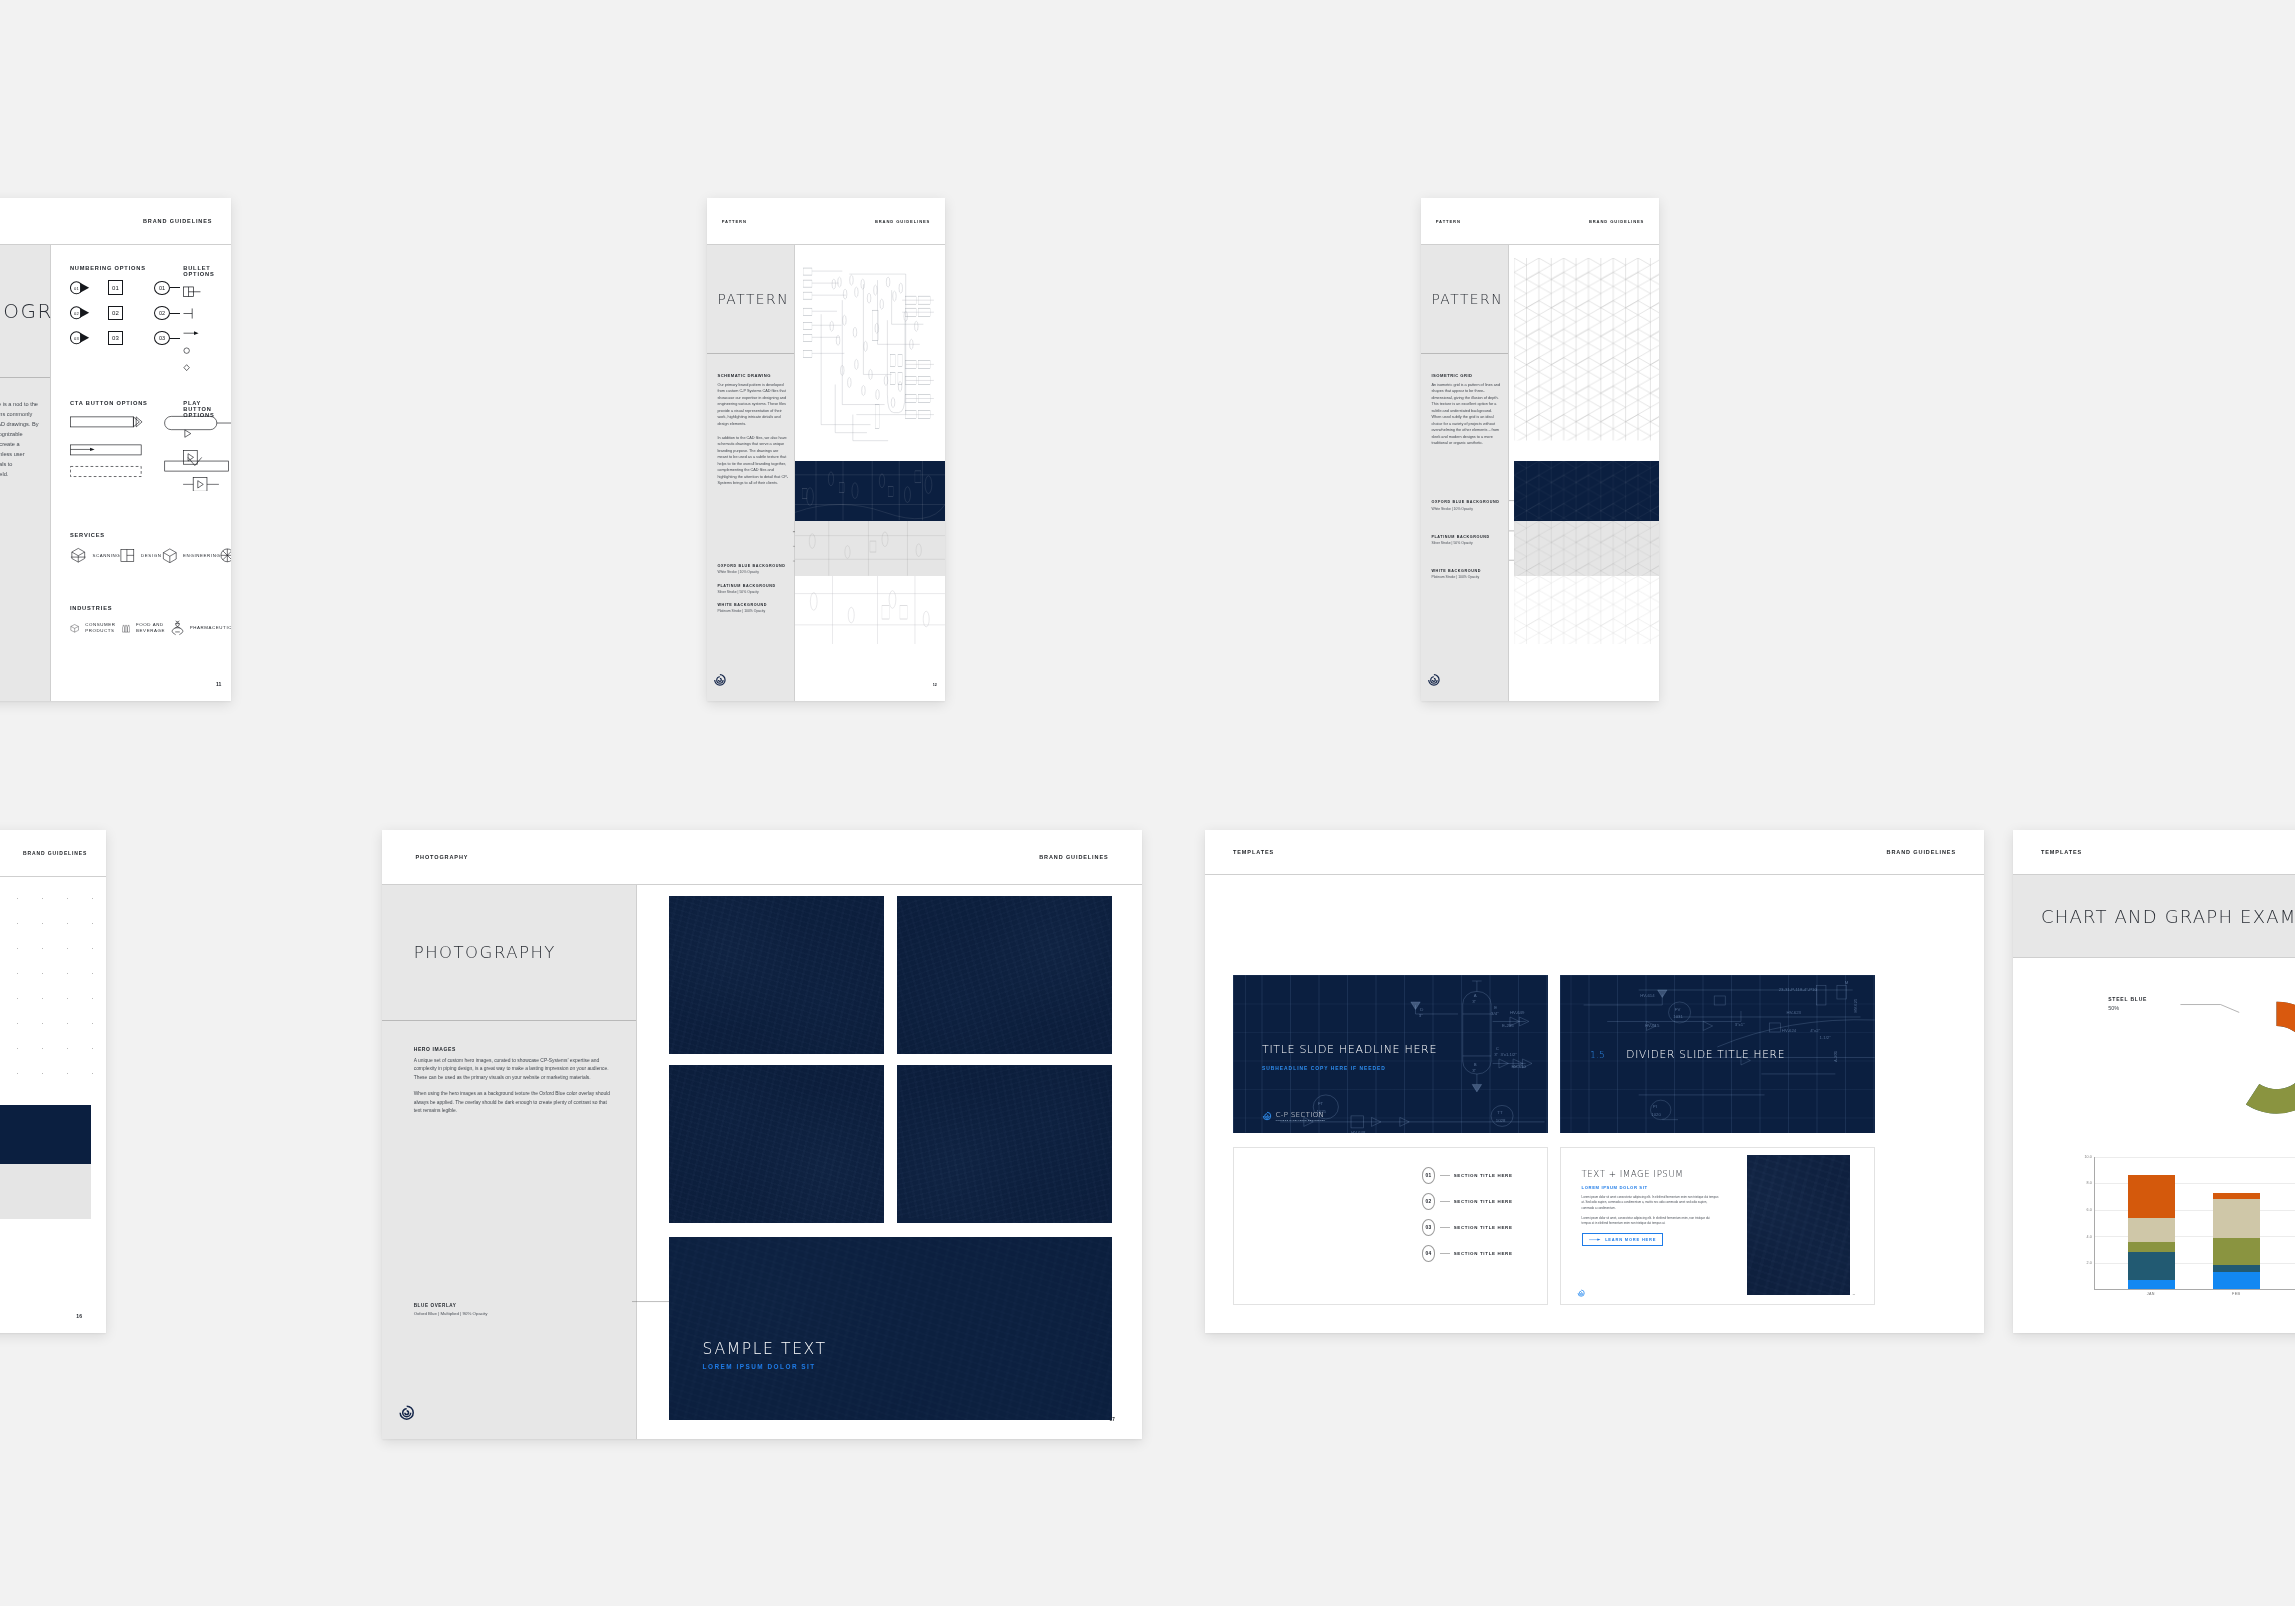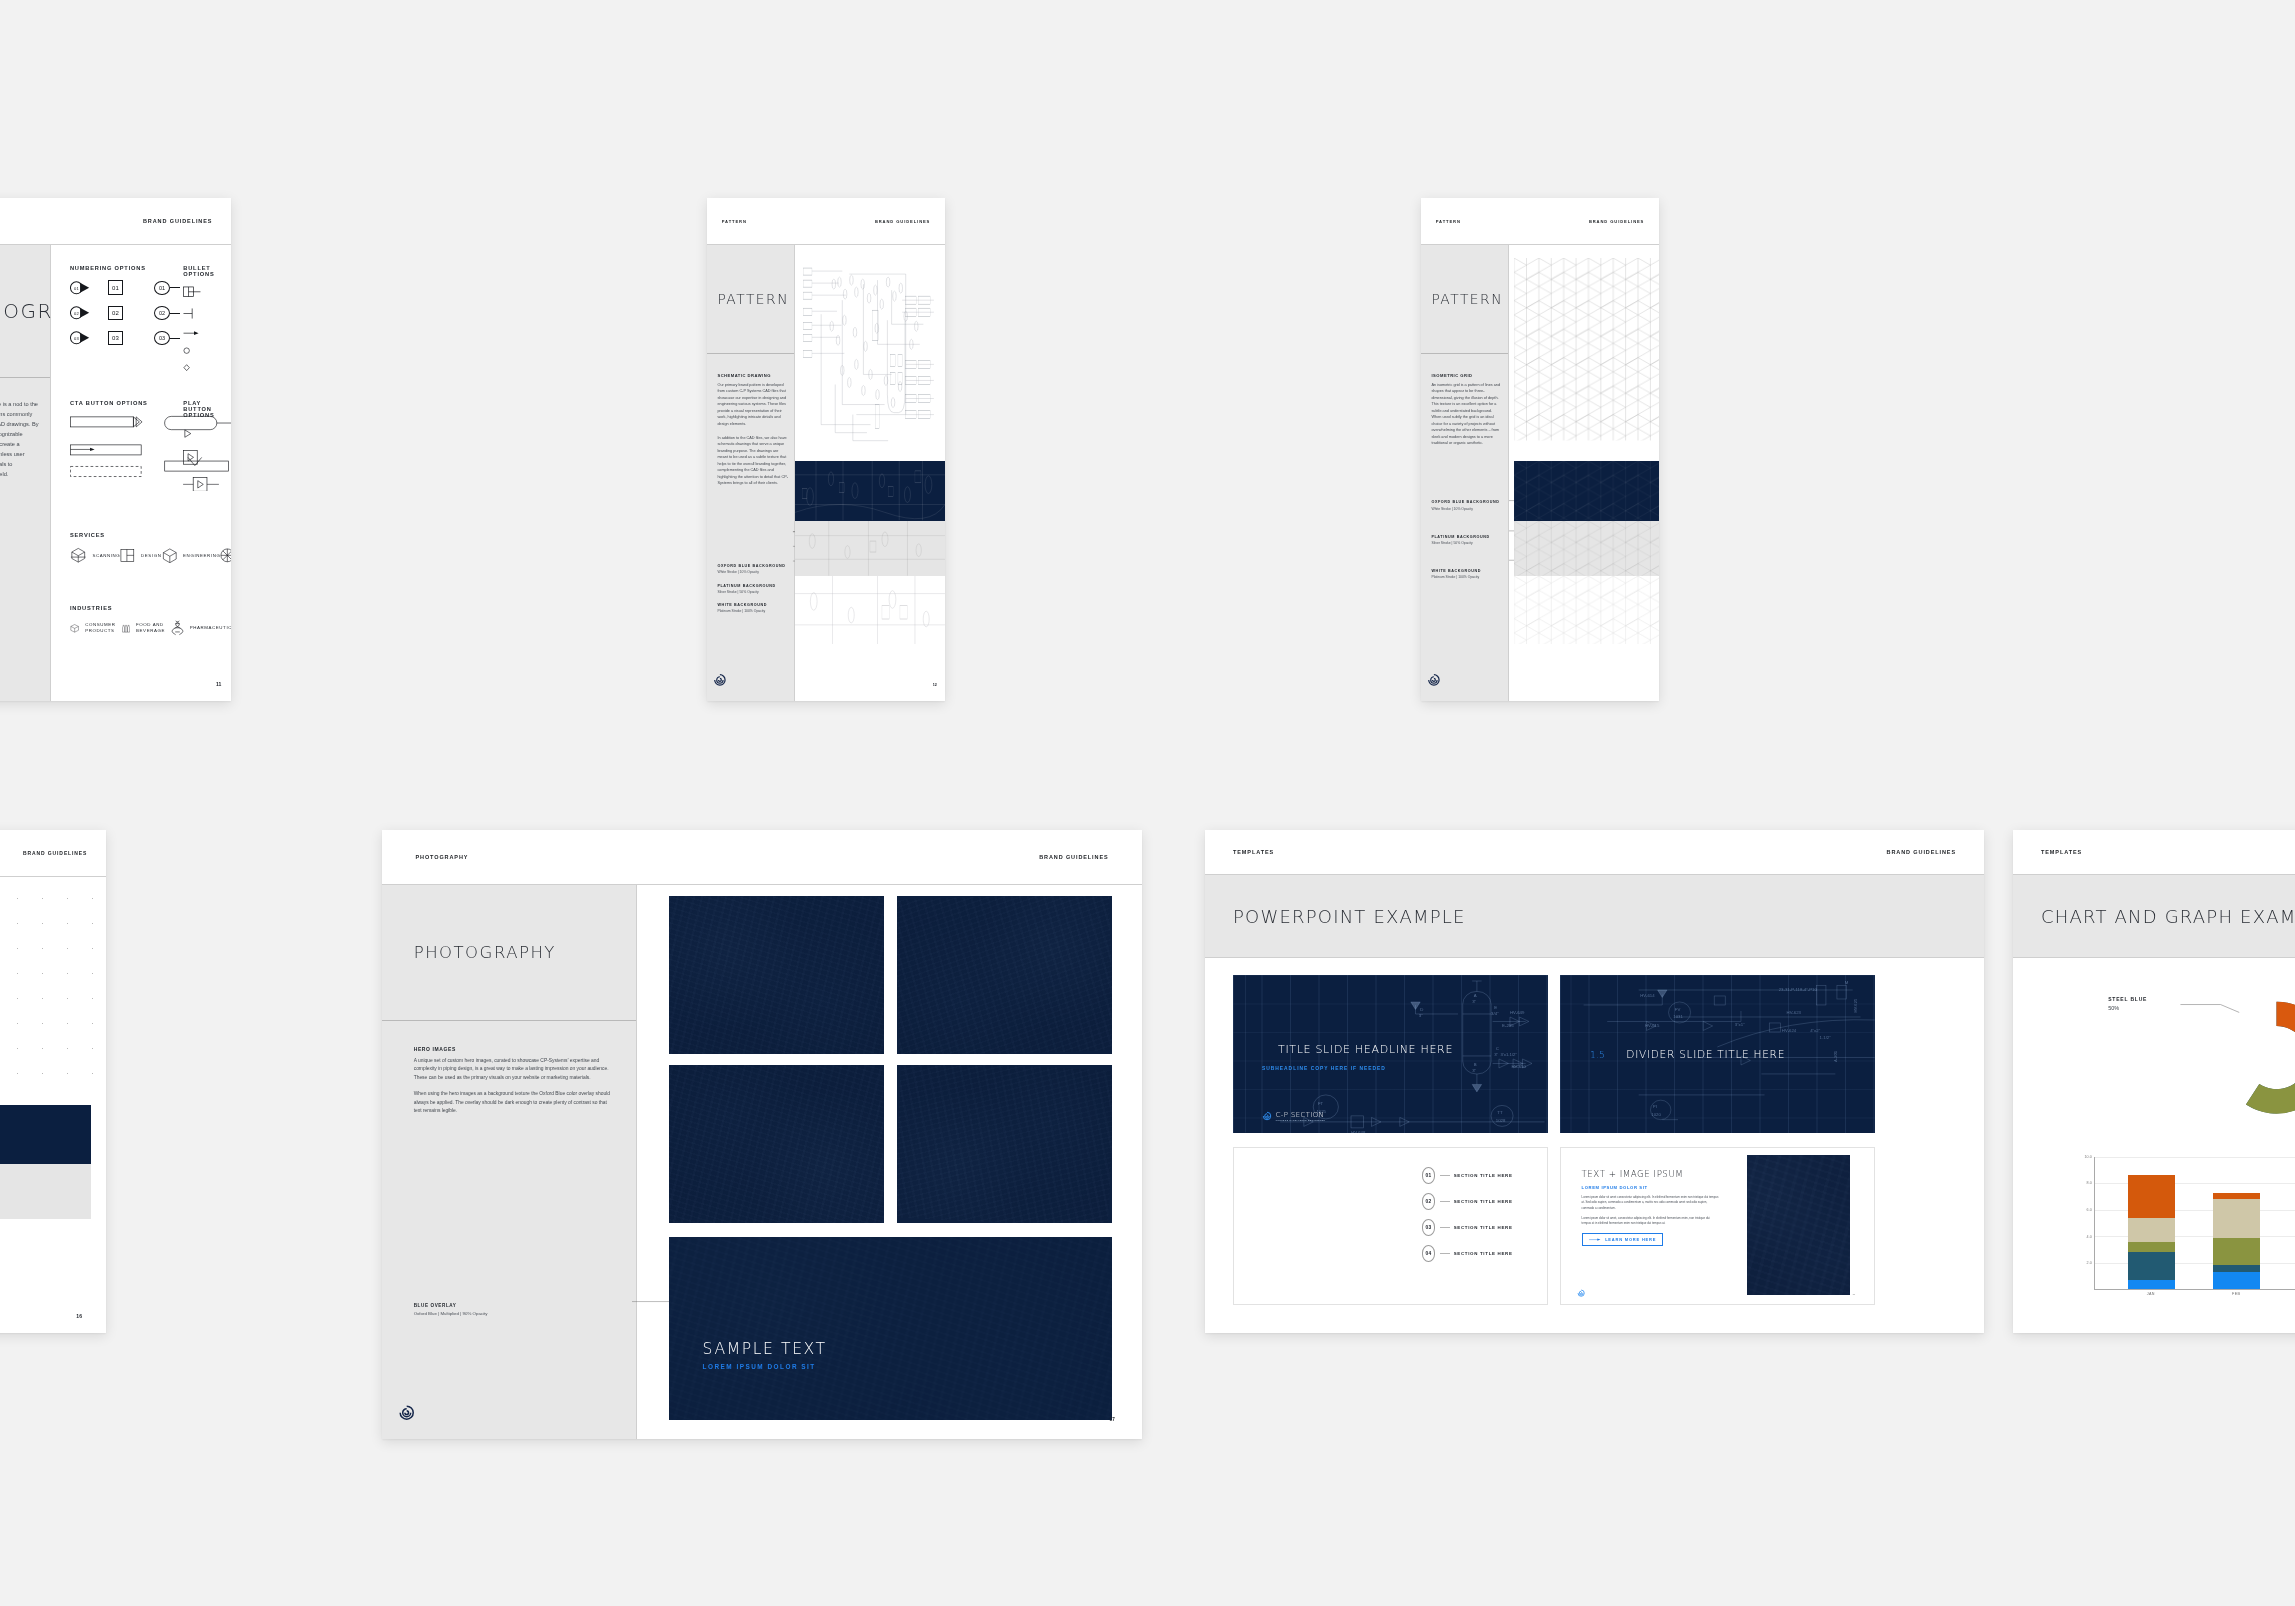--- a/index.html
+++ b/index.html
@@ -821,23 +821,20 @@
       <div class="pg-num" style="font-size:4.6px;">17</div>
     </div>
   </div>
 
   <div class="page" style="left:1205px; top:830px; width:779px; height:503px;">
     <div class="pg-header" style="height:9.0%;">
       <div class="pg-eyebrow" style="left:3.6%; font-size:5.5px;">TEMPLATES</div>
       <div class="pg-brand" style="right:3.6%; font-size:5.5px;">BRAND GUIDELINES</div>
     </div>
 
-    <div style="position:absolute; left:0; right:0; top:9.0%; height:16.5%; background:#e7e7e7; border-bottom:0.5px solid #cfcfcf;">
-      <div style="position:absolute; left:3.6%; top:50%; transform:translateY(-50%); font-size:18px; font-weight:300; letter-spacing:1.2px; color:#2a2e35; font-family:'DejaVu Sans',sans-serif; font-stretch:condensed; white-space:nowrap;">POWERPOINT EXAMPLE</div>
-    </div>
 
     <div style="position:absolute; left:0; right:0; top:25.5%; bottom:0; background:#fff;">
 
       <div class="slide slide-dark" style="left:3.6%; top:4.5%; width:40.4%; height:42%;">
         <div class="blueprint"></div>
         <svg style="position:absolute; inset:0; width:100%; height:100%;" viewBox="0 0 400 210" preserveAspectRatio="none">
           <g stroke="rgba(170,200,240,0.33)" stroke-width="0.8" fill="none">
             <rect x="292" y="22" width="36" height="110" rx="17"></rect>
             <line x1="292" y1="52" x2="328" y2="52"></line>
               <line x1="292" y1="108" x2="328" y2="108"></line>
@@ -879,21 +876,21 @@
               <text x="236" y="56">3"</text>
             <text x="108" y="174">FT</text>
               <text x="106" y="184">1025</text>
             <text x="336" y="186">TT</text>
               <text x="334" y="196">1028</text>
             <text x="342" y="70">E-205</text>
             <text x="340" y="108">3'x1.1/2"</text>
             <text x="150" y="212">HV-648</text>
           </g>
         </svg>
-        <div class="ts-title" style="left:9.2%; top:43%; font-size:11px;margin-left:16px;">TITLE SLIDE HEADLINE HERE</div>
+        <div class="ts-title" style="left:9.2%; top:43%; font-size:11px;">TITLE SLIDE HEADLINE HERE</div>
         <div class="ts-sub" style="left:9.2%; top:58%; font-size:4.9px;">SUBHEADLINE COPY HERE IF NEEDED</div>
         <div style="position:absolute; left:9.2%; bottom:7%; display:flex; align-items:center; gap:3.7px;">
           <svg width="10" height="10" viewBox="0 0 48 48">
             <g fill="none" stroke="#2e8ef0" stroke-width="4.6">
               <path d="M24 6 A18 18 0 1 1 6 24"></path>
                 <path d="M24 13 A11 11 0 1 0 35 24"></path>
                 <path d="M24 19 A5 5 0 1 1 19 24"></path>
             </g>
           </svg>
           <div>

